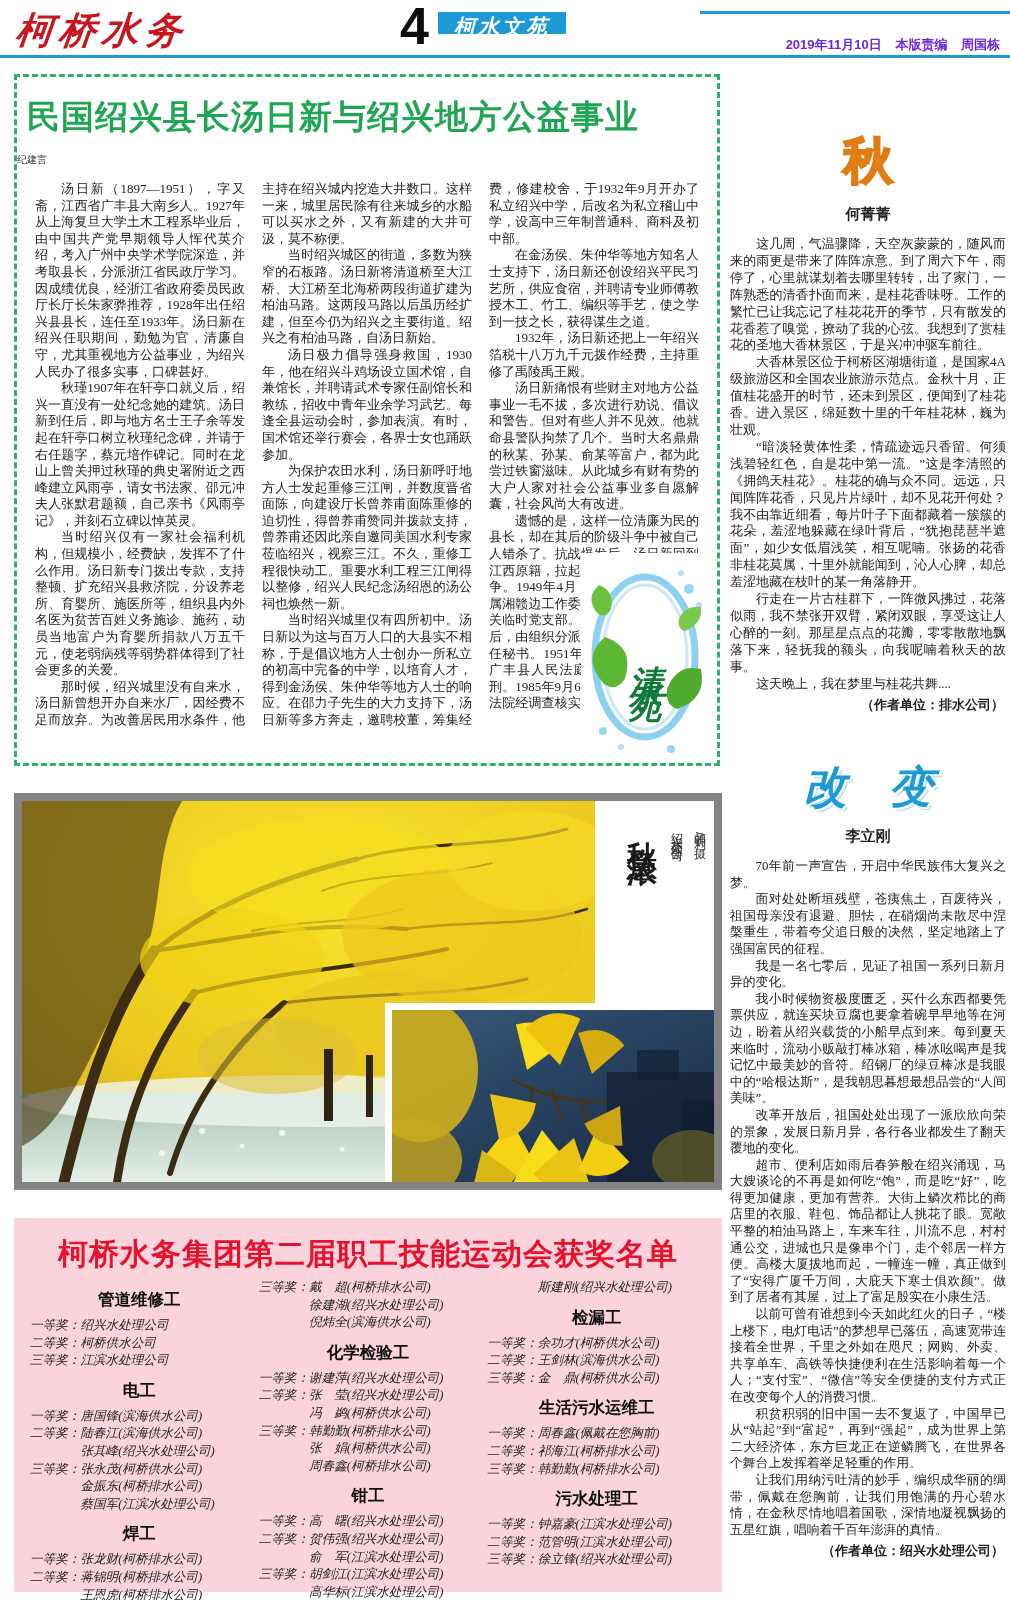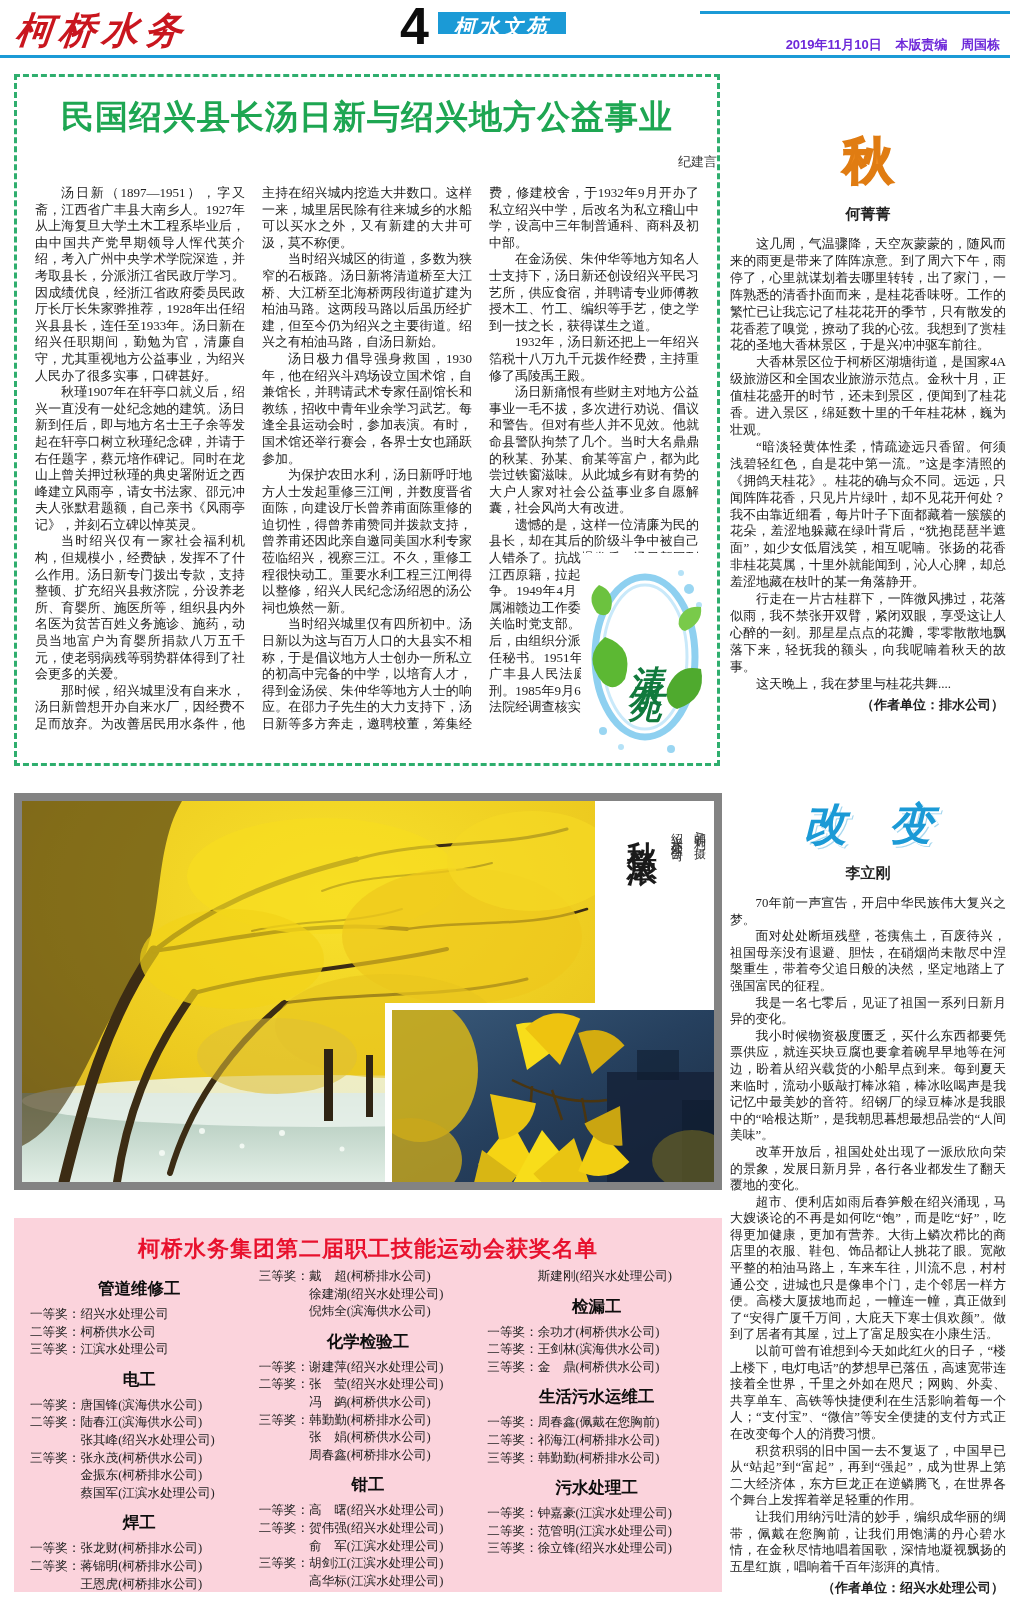--- a/index.html
+++ b/index.html
@@ -16,44 +16,44 @@
                line-height:31px;letter-spacing:3px;}
   .topline{position:absolute;left:700px;top:11px;width:310px;height:3px;background:#1b9ad6;}
   .dateline{position:absolute;right:10px;top:36px;font-size:13px;font-weight:bold;color:#6d28d9;
             font-family:"Liberation Sans",sans-serif;}
   .dateline span{margin-left:10px;}
   .headrule{position:absolute;left:0;top:55px;width:1010px;height:3px;background:#1b9ad6;}
 
   
   .green-box{position:absolute;left:14px;top:74px;width:706px;height:692px;box-sizing:border-box;
              border:3px dashed #2fae6e;background:#fff;}
-  .ga-title{margin:18px 10px 0;text-align:center;font-size:33px;font-weight:bold;color:#1ea652;
+  .ga-title{margin:18px 10px 0;text-align:left;font-size:33px;font-weight:bold;color:#1ea652;
             letter-spacing:1px;font-family:"Liberation Sans",sans-serif;}
-  .ga-author{text-align:right;font-size:13px;margin-top:13px;color:#333;}
+  .ga-author{text-align:left;font-size:10px;margin-top:13px;color:#333;}
   .ga-body{position:relative;margin:14px 18px 0;height:560px;column-count:3;column-gap:17px;
            font-size:13px;line-height:16.6px;text-align:justify;overflow:hidden;}
   .para{margin:0;text-indent:2em;}
 
   
   .seal{position:absolute;right:8px;bottom:2px;width:128px;height:208px;background:#fff;}
   .seal svg{position:absolute;inset:0;}
   .seal-text{position:absolute;left:50%;top:50%;transform:translate(-50%,-50%);
              writing-mode:vertical-rl;font-size:33px;font-weight:bold;color:#117a3d;
              letter-spacing:12px;font-style:italic;}
 
   
   .rail{position:absolute;left:730px;width:276px;}
   .autumn{top:128px;}
   .autumn-title{text-align:center;font-size:50px;font-weight:900;color:#ee8a1d;
                 -webkit-text-stroke:2px #e07c12;font-family:"Liberation Sans",sans-serif;}
   .rail-author{text-align:center;font-size:15px;font-weight:bold;margin-top:10px;color:#222;}
   .rail-body{margin-top:12px;font-size:13px;line-height:16.9px;text-align:justify;}
   .rail-sig{text-align:right;font-size:13px;font-weight:bold;margin-top:4px;padding-right:2px;}
 
-  .change{top:795px;}
+  .change{top:758px;}
   .change-title{text-align:center;font-size:44px;font-weight:900;font-style:italic;color:#1b9ad6;
                 letter-spacing:42px;padding-left:42px;
                 text-shadow:2px 2px 0 #ffffff,3px 3px 0 #a8d8ef;
                 font-family:"Liberation Sans",sans-serif;}
   .change .rail-body{font-size:12.8px;line-height:16.6px;}
 
   
   .photo-frame{position:absolute;left:14px;top:793px;width:708px;height:397px;box-sizing:border-box;
                border:8px solid #838383;background:#fff;}
   .photo-main{position:absolute;left:0;top:0;width:573px;height:381px;overflow:hidden;}
@@ -61,27 +61,27 @@
                  writing-mode:vertical-rl;padding:16px 6px 0 0;box-sizing:border-box;}
   .photo-caption .credit{display:block;font-size:12px;letter-spacing:3px;color:#333;padding-top:6px;
                          margin-left:6px;font-family:"Liberation Sans",sans-serif;}
   .photo-caption .cap-title{display:block;font-size:30px;font-weight:900;letter-spacing:8px;color:#1a1a1a;
                             margin-left:12px;font-family:"Liberation Sans",sans-serif;}
   .photo-inset{position:absolute;right:0;bottom:0;width:329px;height:179px;box-sizing:border-box;
                border-left:7px solid #fff;border-top:7px solid #fff;overflow:hidden;}
 
   
   .awards{position:absolute;left:14px;top:1218px;width:708px;height:374px;background:#fbd3dc;}
-  .awards-title{text-align:center;color:#e8112d;font-size:22px;font-weight:900;padding-top:16px;
+  .awards-title{text-align:center;color:#e8112d;font-size:30px;font-weight:900;padding-top:16px;
                 letter-spacing:1px;font-family:"Liberation Sans",sans-serif;}
   .awards-cols{display:flex;gap:10px;padding:4px 16px 0;}
   .award-col{flex:1;min-width:0;}
   .award-heading{text-align:center;font-weight:bold;font-size:16.5px;margin:10px 0 6px;color:#0d0d0d;
                  font-family:"Liberation Sans",sans-serif;}
-  .award-line{font-size:12.6px;line-height:17.6px;white-space:nowrap;color:#222;}
+  .award-line{font-size:12.6px;line-height:17.6px;white-space:nowrap;color:#222;font-style:italic;}
   .award-line.indent{padding-left:4em;}
 </style>
 </head>
 <body>
 
 <div id="page">
 
   <div>
     <div class="masthead">柯桥水务</div>
     <div class="page-num">4</div>

